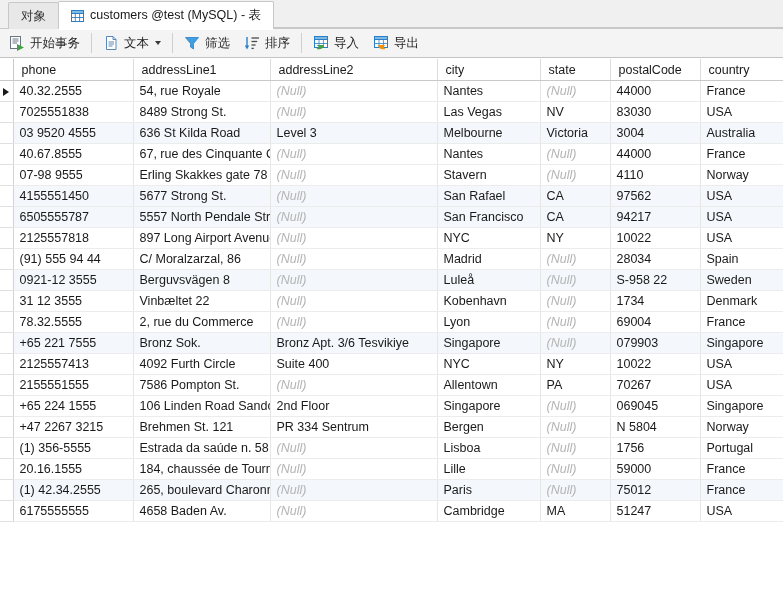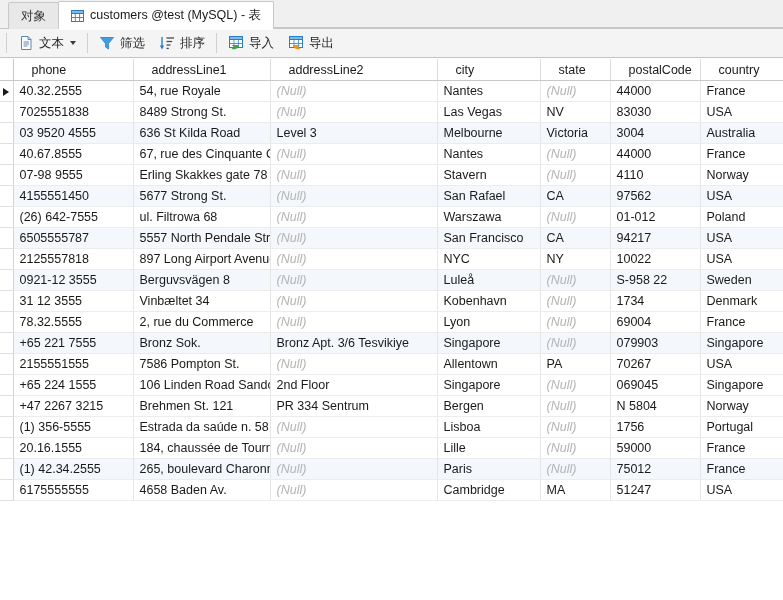--- a/index.html
+++ b/index.html
@@ -88,21 +88,21 @@
   table.grid col.c-post{width:90px;}
   table.grid col.c-country{width:83px;}
 
   thead th{
     height:21px;
     background:#ffffff;
     border-bottom:1px solid #c9c9c9;
     border-right:1px solid #dcdcdc;
     font-weight:normal;
     text-align:left;
-    padding:0 0 0 18px;
+    padding:0 0 0 8px;
     color:#1a1a1a;
     font-size:12.5px;
     white-space:nowrap;
     overflow:hidden;
   }
   thead th.sel{
     background:#ffffff;padding:0;
     border-right:1px solid #c9c9c9;
   }
   tbody td{
@@ -154,20 +154,32 @@
           <line x1="0.5" y1="7.5" x2="12.5" y2="7.5" stroke="#2a7fc9" stroke-width="0.9"></line>
         </svg>
       </span>
       <span class="lbl">customers @test (MySQL) - 表</span>
     </div>
     <div class="tabfill"></div>
   </div>
 
   <div class="toolbar">
 
+    <div class="tbtn">
+      <span>
+        <svg class="ticon" viewBox="0 0 16 16">
+          <rect x="1.5" y="1.5" width="10" height="12" fill="#ffffff" stroke="#6b7680"></rect>
+          <line x1="3.5" y1="4" x2="9.5" y2="4" stroke="#6b7680"></line>
+          <line x1="3.5" y1="6" x2="9.5" y2="6" stroke="#6b7680"></line>
+          <line x1="3.5" y1="8" x2="8" y2="8" stroke="#6b7680"></line>
+          <path d="M8 9 L15 12.5 L8 16 Z" fill="#43a047"></path>
+        </svg>
+      </span>
+      <span class="lbl">开始事务</span>
+    </div>
 
     <div class="tsep"></div>
 
     <div class="tbtn">
       <span>
         <svg class="ticon" viewBox="0 0 16 16">
           <path d="M3.5 1.5 H10 L13 4.5 V14.5 H3.5 Z" fill="#ffffff" stroke="#5b87b8"></path>
           <path d="M10 1.5 V4.5 H13" fill="none" stroke="#5b87b8"></path>
           <line x1="5.5" y1="7" x2="11" y2="7" stroke="#5b87b8"></line>
           <line x1="5.5" y1="9" x2="11" y2="9" stroke="#5b87b8"></line>
@@ -313,64 +325,64 @@
           <tr class="alt">
             <td class="sel"></td>
             <td>4155551450</td>
             <td>5677 Strong St.</td>
             <td class="null">(Null)</td>
             <td>San Rafael</td>
             <td>CA</td>
             <td>97562</td>
             <td>USA</td>
           </tr>
-          <tr>
-            <td class="sel"></td>
-            <td>(26) 642-7555</td>
-            <td>ul. Filtrowa 68</td>
-            <td class="null">(Null)</td>
-            <td>Warszawa</td>
-            <td class="null">(Null)</td>
-            <td>01-012</td>
-            <td>Poland</td>
-          </tr>
           <tr class="alt">
             <td class="sel"></td>
             <td>6505555787</td>
             <td>5557 North Pendale Street</td>
             <td class="null">(Null)</td>
             <td>San Francisco</td>
             <td>CA</td>
             <td>94217</td>
             <td>USA</td>
           </tr>
           <tr>
             <td class="sel"></td>
             <td>2125557818</td>
             <td>897 Long Airport Avenue</td>
             <td class="null">(Null)</td>
             <td>NYC</td>
             <td>NY</td>
             <td>10022</td>
             <td>USA</td>
           </tr>
+          <tr>
+            <td class="sel"></td>
+            <td>(91) 555 94 44</td>
+            <td>C/ Moralzarzal, 86</td>
+            <td class="null">(Null)</td>
+            <td>Madrid</td>
+            <td class="null">(Null)</td>
+            <td>28034</td>
+            <td>Spain</td>
+          </tr>
           <tr class="alt">
             <td class="sel"></td>
             <td>0921-12 3555</td>
             <td>Berguvsvägen  8</td>
             <td class="null">(Null)</td>
             <td>Luleå</td>
             <td class="null">(Null)</td>
             <td>S-958 22</td>
             <td>Sweden</td>
           </tr>
           <tr>
             <td class="sel"></td>
             <td>31 12 3555</td>
-            <td>Vinbæltet 34</td>
+            <td>Vinbæltet 22</td>
             <td class="null">(Null)</td>
             <td>Kobenhavn</td>
             <td class="null">(Null)</td>
             <td>1734</td>
             <td>Denmark</td>
           </tr>
           <tr>
             <td class="sel"></td>
             <td>78.32.5555</td>
             <td>2, rue du Commerce</td>
@@ -385,20 +397,30 @@
             <td>+65 221 7555</td>
             <td>Bronz Sok.</td>
             <td>Bronz Apt. 3/6 Tesvikiye</td>
             <td>Singapore</td>
             <td class="null">(Null)</td>
             <td>079903</td>
             <td>Singapore</td>
           </tr>
           <tr>
             <td class="sel"></td>
+            <td>2125557413</td>
+            <td>4092 Furth Circle</td>
+            <td>Suite 400</td>
+            <td>NYC</td>
+            <td>NY</td>
+            <td>10022</td>
+            <td>USA</td>
+          </tr>
+          <tr>
+            <td class="sel"></td>
             <td>2155551555</td>
             <td>7586 Pompton St.</td>
             <td class="null">(Null)</td>
             <td>Allentown</td>
             <td>PA</td>
             <td>70267</td>
             <td>USA</td>
           </tr>
           <tr>
             <td class="sel"></td>

